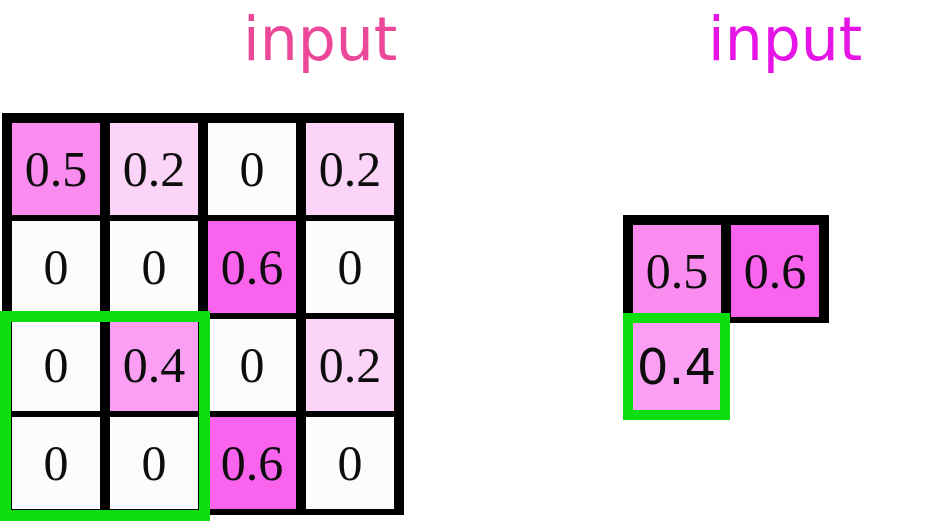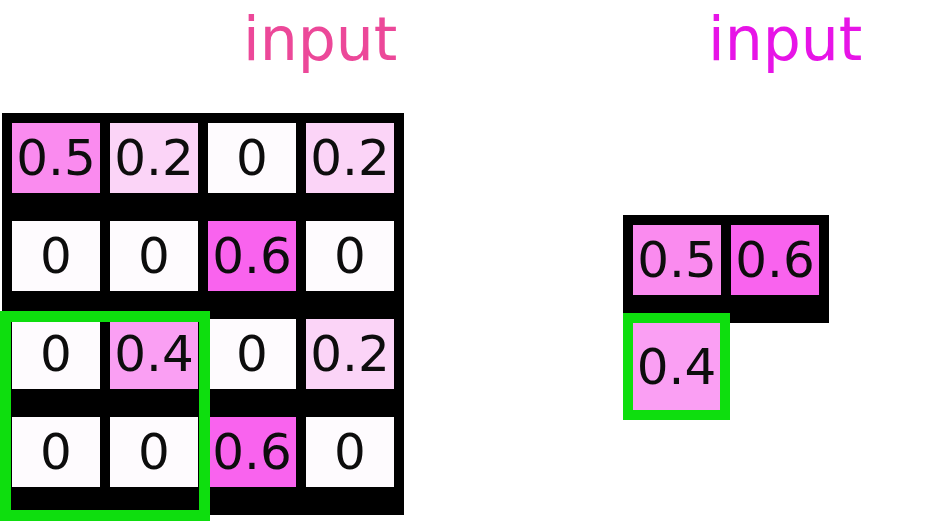--- a/index.html
+++ b/index.html
@@ -38,28 +38,29 @@
     grid-template-columns: repeat(4, 88px);
     grid-template-rows: repeat(4, 88px);
   }
   .grid-output-row {
     left: 623px; top: 215px;
     grid-template-columns: repeat(2, 88px);
     grid-template-rows: 88px;
   }
   .cell {
     width: 88px;
-    height: 70px;
+    height: 92px;
     display: flex;
     align-items: center;
     justify-content: center;
     font-size: 50px;
     color: #0d0d0d;
     background: #ffffff;
     user-select: none;
+    font-family: Liberation Serif, serif;
   }
   .highlight-window {
     position: absolute;
     left: 0px; top: 311px;
     width: 210px; height: 210px;
     box-sizing: border-box;
     background: transparent;
     z-index: 5;
   }
   .highlight-cell {

